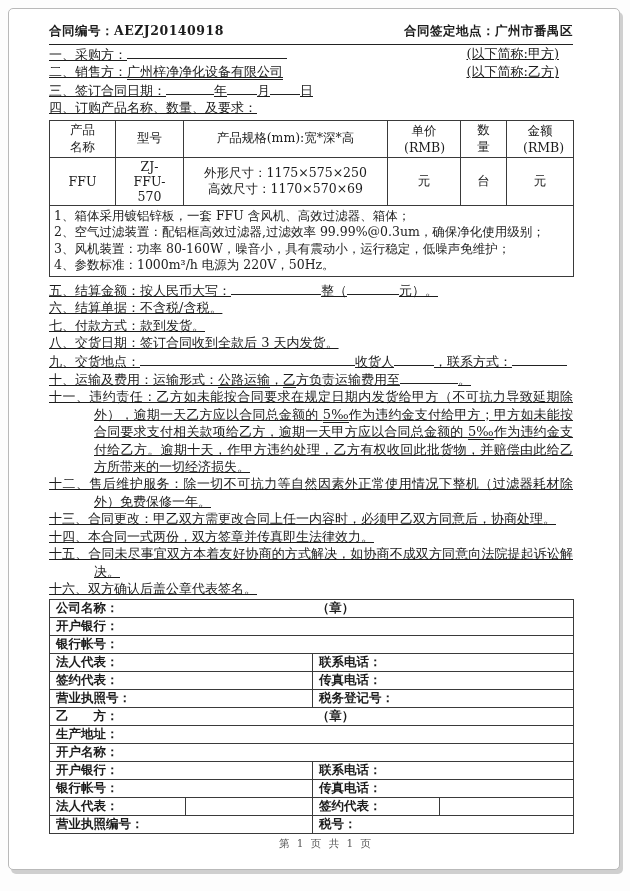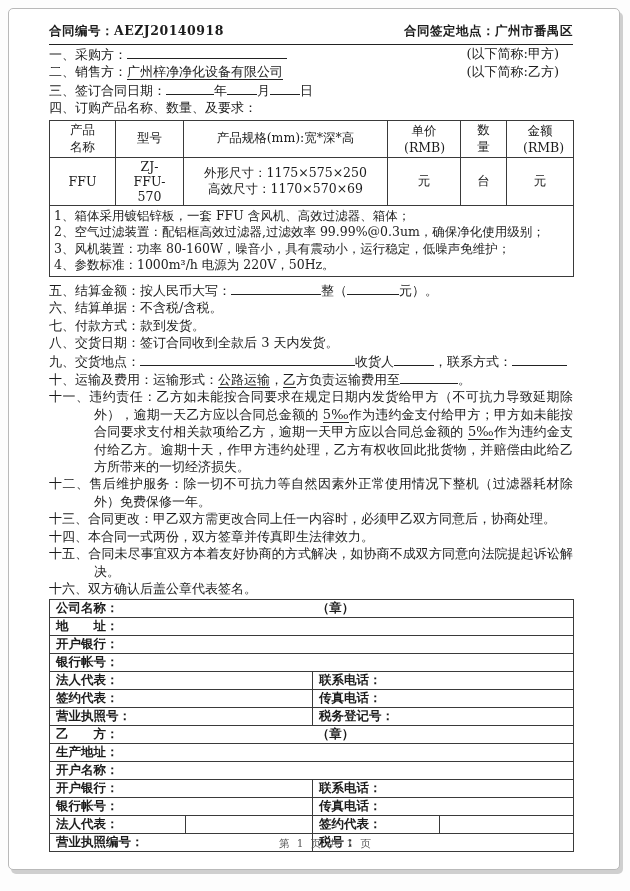--- a/index.html
+++ b/index.html
@@ -18,21 +18,21 @@
   .doc-header{
     display:flex;justify-content:space-between;
     font-size:12.5px;font-weight:bold;letter-spacing:.5px;
     padding-bottom:4px;border-bottom:1.5px solid #222;
   }
   .doc-title{
     text-align:center;font-size:18px;font-weight:600;
     letter-spacing:1.5px;margin:12px 0 14px 0;
   }
   
-  .line{font-size:13px;line-height:17.4px;}
+  .line{font-size:13px;line-height:17.4px;text-decoration:underline;}
   .row-split{display:flex;justify-content:space-between;}
   .row-split .note{padding-right:14px;}
   .blank{display:inline-block;border-bottom:1px solid #222;height:13px;vertical-align:baseline;}
   .w30{width:30px}.w40{width:40px}.w48{width:48px}.w52{width:52px}
   .w58{width:58px}.w90{width:90px}.w160{width:160px}.w215{width:215px}.w55{width:55px}
   .u{border-bottom:1px solid #222;}
   .hang{padding-left:45px;text-indent:-45px;text-align:justify;}
   
   table{border-collapse:collapse;table-layout:fixed;}
   .product-table{width:524px;margin:3px 0 4px 0;font-size:12.5px;}
@@ -153,23 +153,20 @@
           <col style="width:136px">
           <col style="width:127px">
           <col style="width:127px">
           <col style="width:134px">
         </colgroup>
       <tbody>
           <tr>
         <td colspan="4"><span>公司名称：</span><span class="seal">（章）</span></td>
       </tr>
       <tr>
-        <td colspan="4">地　　址：</td>
-      </tr>
-      <tr>
         <td colspan="4">开户银行：</td>
       </tr>
       <tr>
         <td colspan="4">银行帐号：</td>
       </tr>
       <tr>
         <td colspan="2">法人代表：</td>
         <td colspan="2">联系电话：</td>
       </tr>
       <tr>

